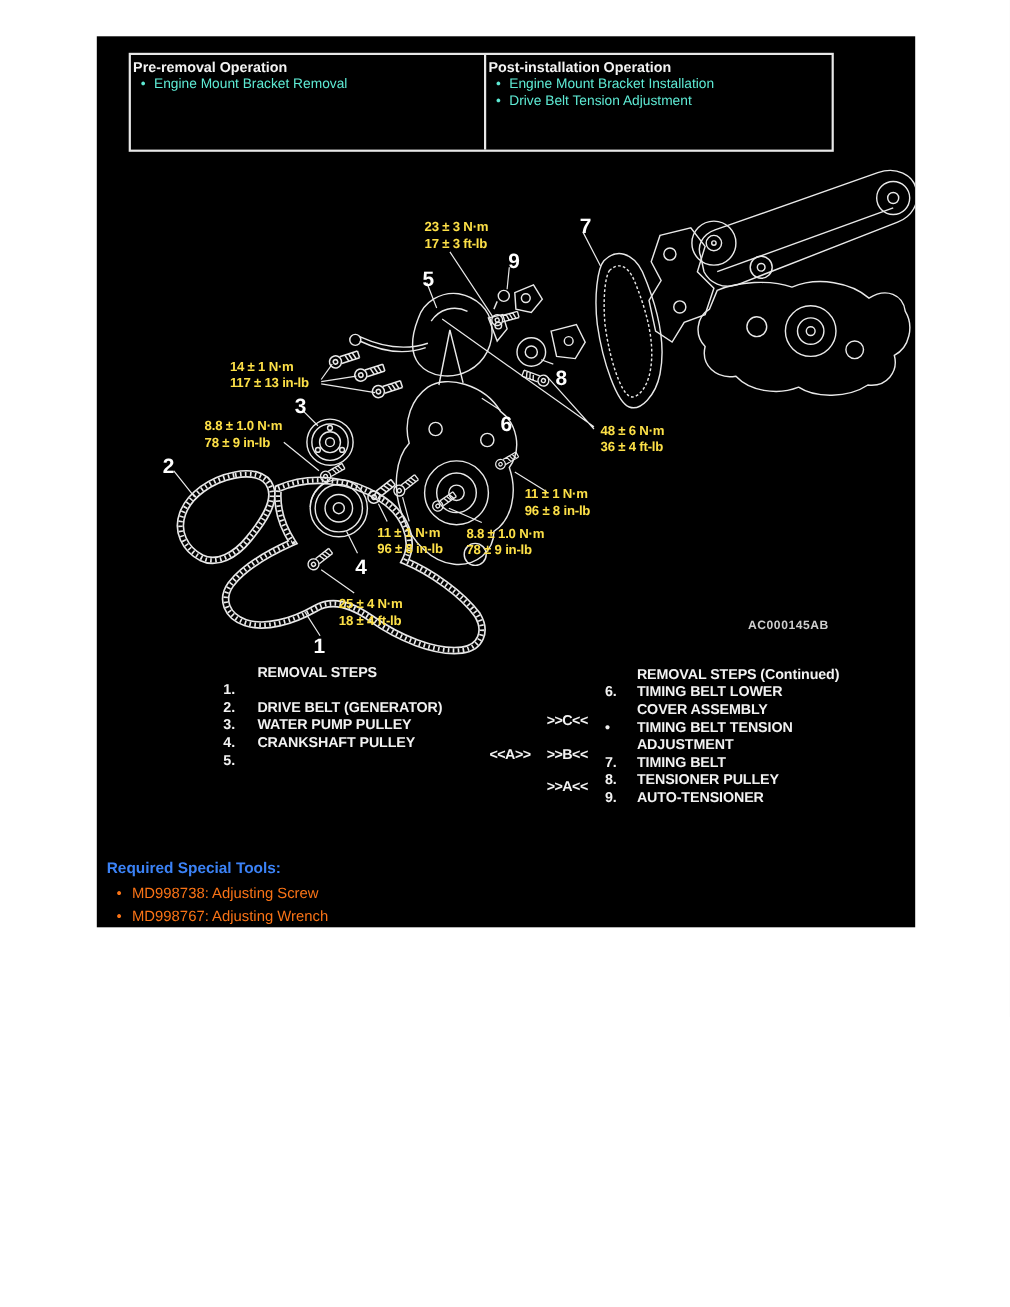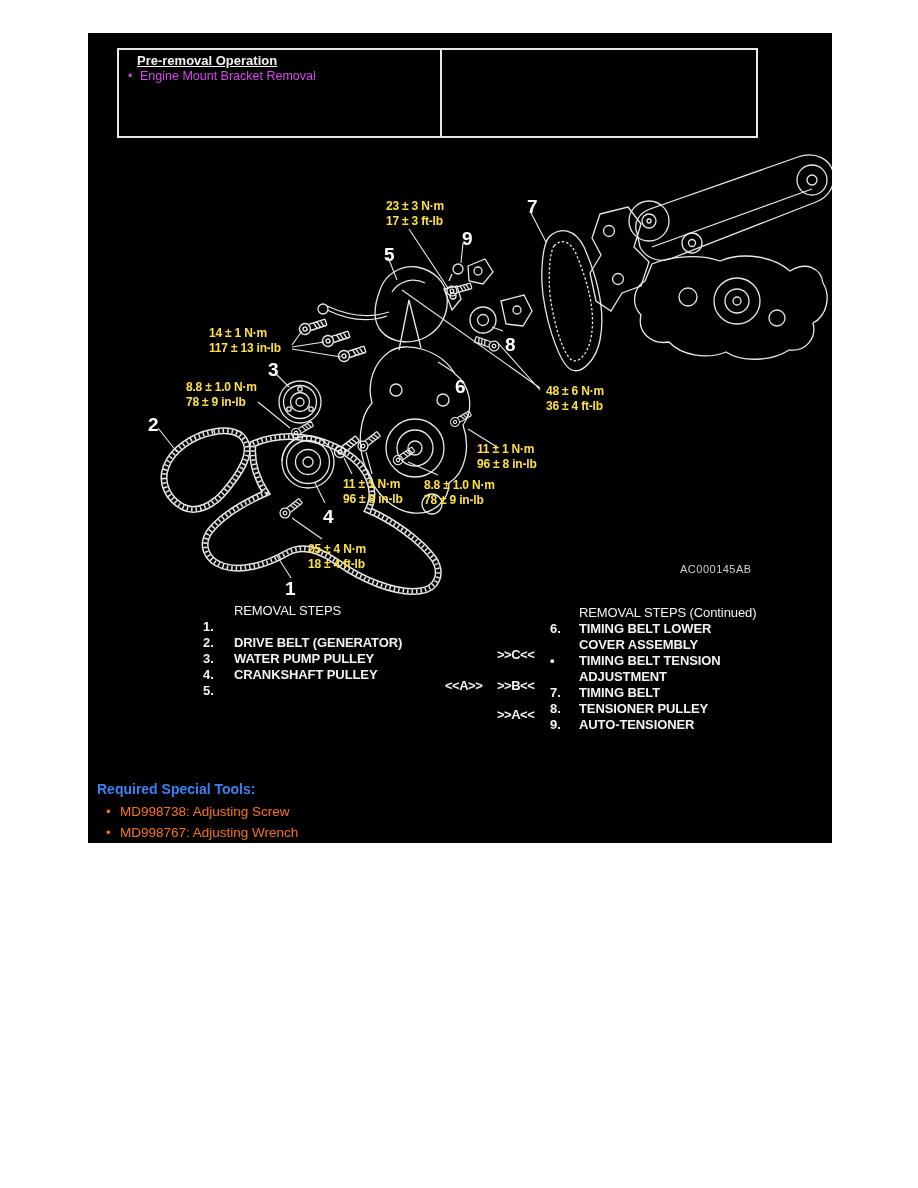--- a/index.html
+++ b/index.html
@@ -7,31 +7,31 @@
         font-family:"Liberation Sans",sans-serif;overflow:hidden;}
   .panel{position:absolute;left:88px;top:33px;width:744px;height:810px;background:#000;}
   .diagram-svg{position:absolute;left:0;top:0;}
 
   
   .hdr-box{position:absolute;left:29px;top:15px;width:637px;height:86px;border:2px solid #e8e8e8;}
   .hdr-divider{position:absolute;left:321px;top:0;width:2px;height:100%;background:#e8e8e8;}
   .hdr-cell{position:absolute;top:0;height:100%;}
   .hdr-cell.left{left:0;width:321px;}
   .hdr-cell.right{left:323px;right:0;}
-  .hdr-title{font-weight:bold;font-size:13px;color:#f2f2f2;margin:3px 0 1px 18px;line-height:15px;text-decoration:underline;}
-  .hdr-item{font-size:12.5px;color:#d946ef;margin-left:21px;line-height:14.5px;position:relative;}
+  .hdr-title{font-weight:bold;font-size:13px;color:#f2f2f2;margin:3px 0 1px 2px;line-height:15px;}
+  .hdr-item{font-size:12.5px;color:#5eead4;margin-left:21px;line-height:14.5px;position:relative;}
   .hdr-item::before{content:"\2022";position:absolute;left:-12px;}
 
   .torque{position:absolute;color:#fde047;font-weight:bold;font-size:12px;
           line-height:14.5px;letter-spacing:-0.2px;white-space:nowrap;}
   .partnum{position:absolute;color:#ffffff;font-weight:bold;font-size:19px;line-height:19px;}
-  .figcode{position:absolute;color:#cfcfcf;font-weight:normal;font-size:11px;letter-spacing:0.5px;text-align:center;}
+  .figcode{position:absolute;color:#cfcfcf;font-weight:bold;font-size:11px;letter-spacing:0.5px;text-align:center;}
 
   .steps-col{position:absolute;color:#f2f2f2;font-size:13px;line-height:16px;font-weight:bold;letter-spacing:-0.1px;}
-  .steps-title{font-weight:normal;white-space:nowrap;}
+  .steps-title{font-weight:bold;white-space:nowrap;}
   .steps-col.left .steps-title{margin-left:31px;}
   .steps-col.right .steps-title{margin-left:29px;}
   .steps-col.left .step-row:first-of-type{margin-top:3px;}
   .step-row{display:flex;}
   .steps-col.left .step-num{width:31px;flex:none;}
   .steps-col.right .step-num{width:29px;flex:none;}
   .step-text{width:172px;}
   .marker{position:absolute;color:#f2f2f2;font-weight:bold;font-size:13px;letter-spacing:-0.5px;white-space:nowrap;}
 
   .tools-title{position:absolute;color:#3b82f6;font-weight:bold;font-size:14px;white-space:nowrap;}
@@ -178,20 +178,25 @@
           M463,243 L461,263"></path>
       </g>
     </svg>
 
     <div class="hdr-box">
       <div class="hdr-divider"></div>
       <div class="hdr-cell left">
         <div class="hdr-title">Pre-removal Operation</div>
         <div class="hdr-item">Engine Mount Bracket Removal</div>
       </div>
+      <div class="hdr-cell right">
+        <div class="hdr-title">Post-installation Operation</div>
+        <div class="hdr-item">Engine Mount Bracket Installation</div>
+        <div class="hdr-item">Drive Belt Tension Adjustment</div>
+      </div>
     </div>
 
     <div class="torque" style="left:298px;top:166px">
       <div>23 ± 3 N·m</div>
         <div>17 ± 3 ft-lb</div>
       </div>
     <div class="torque" style="left:121px;top:293px">
       <div>14 ± 1 N·m</div>
         <div>117 ± 13 in-lb</div>
       </div>

